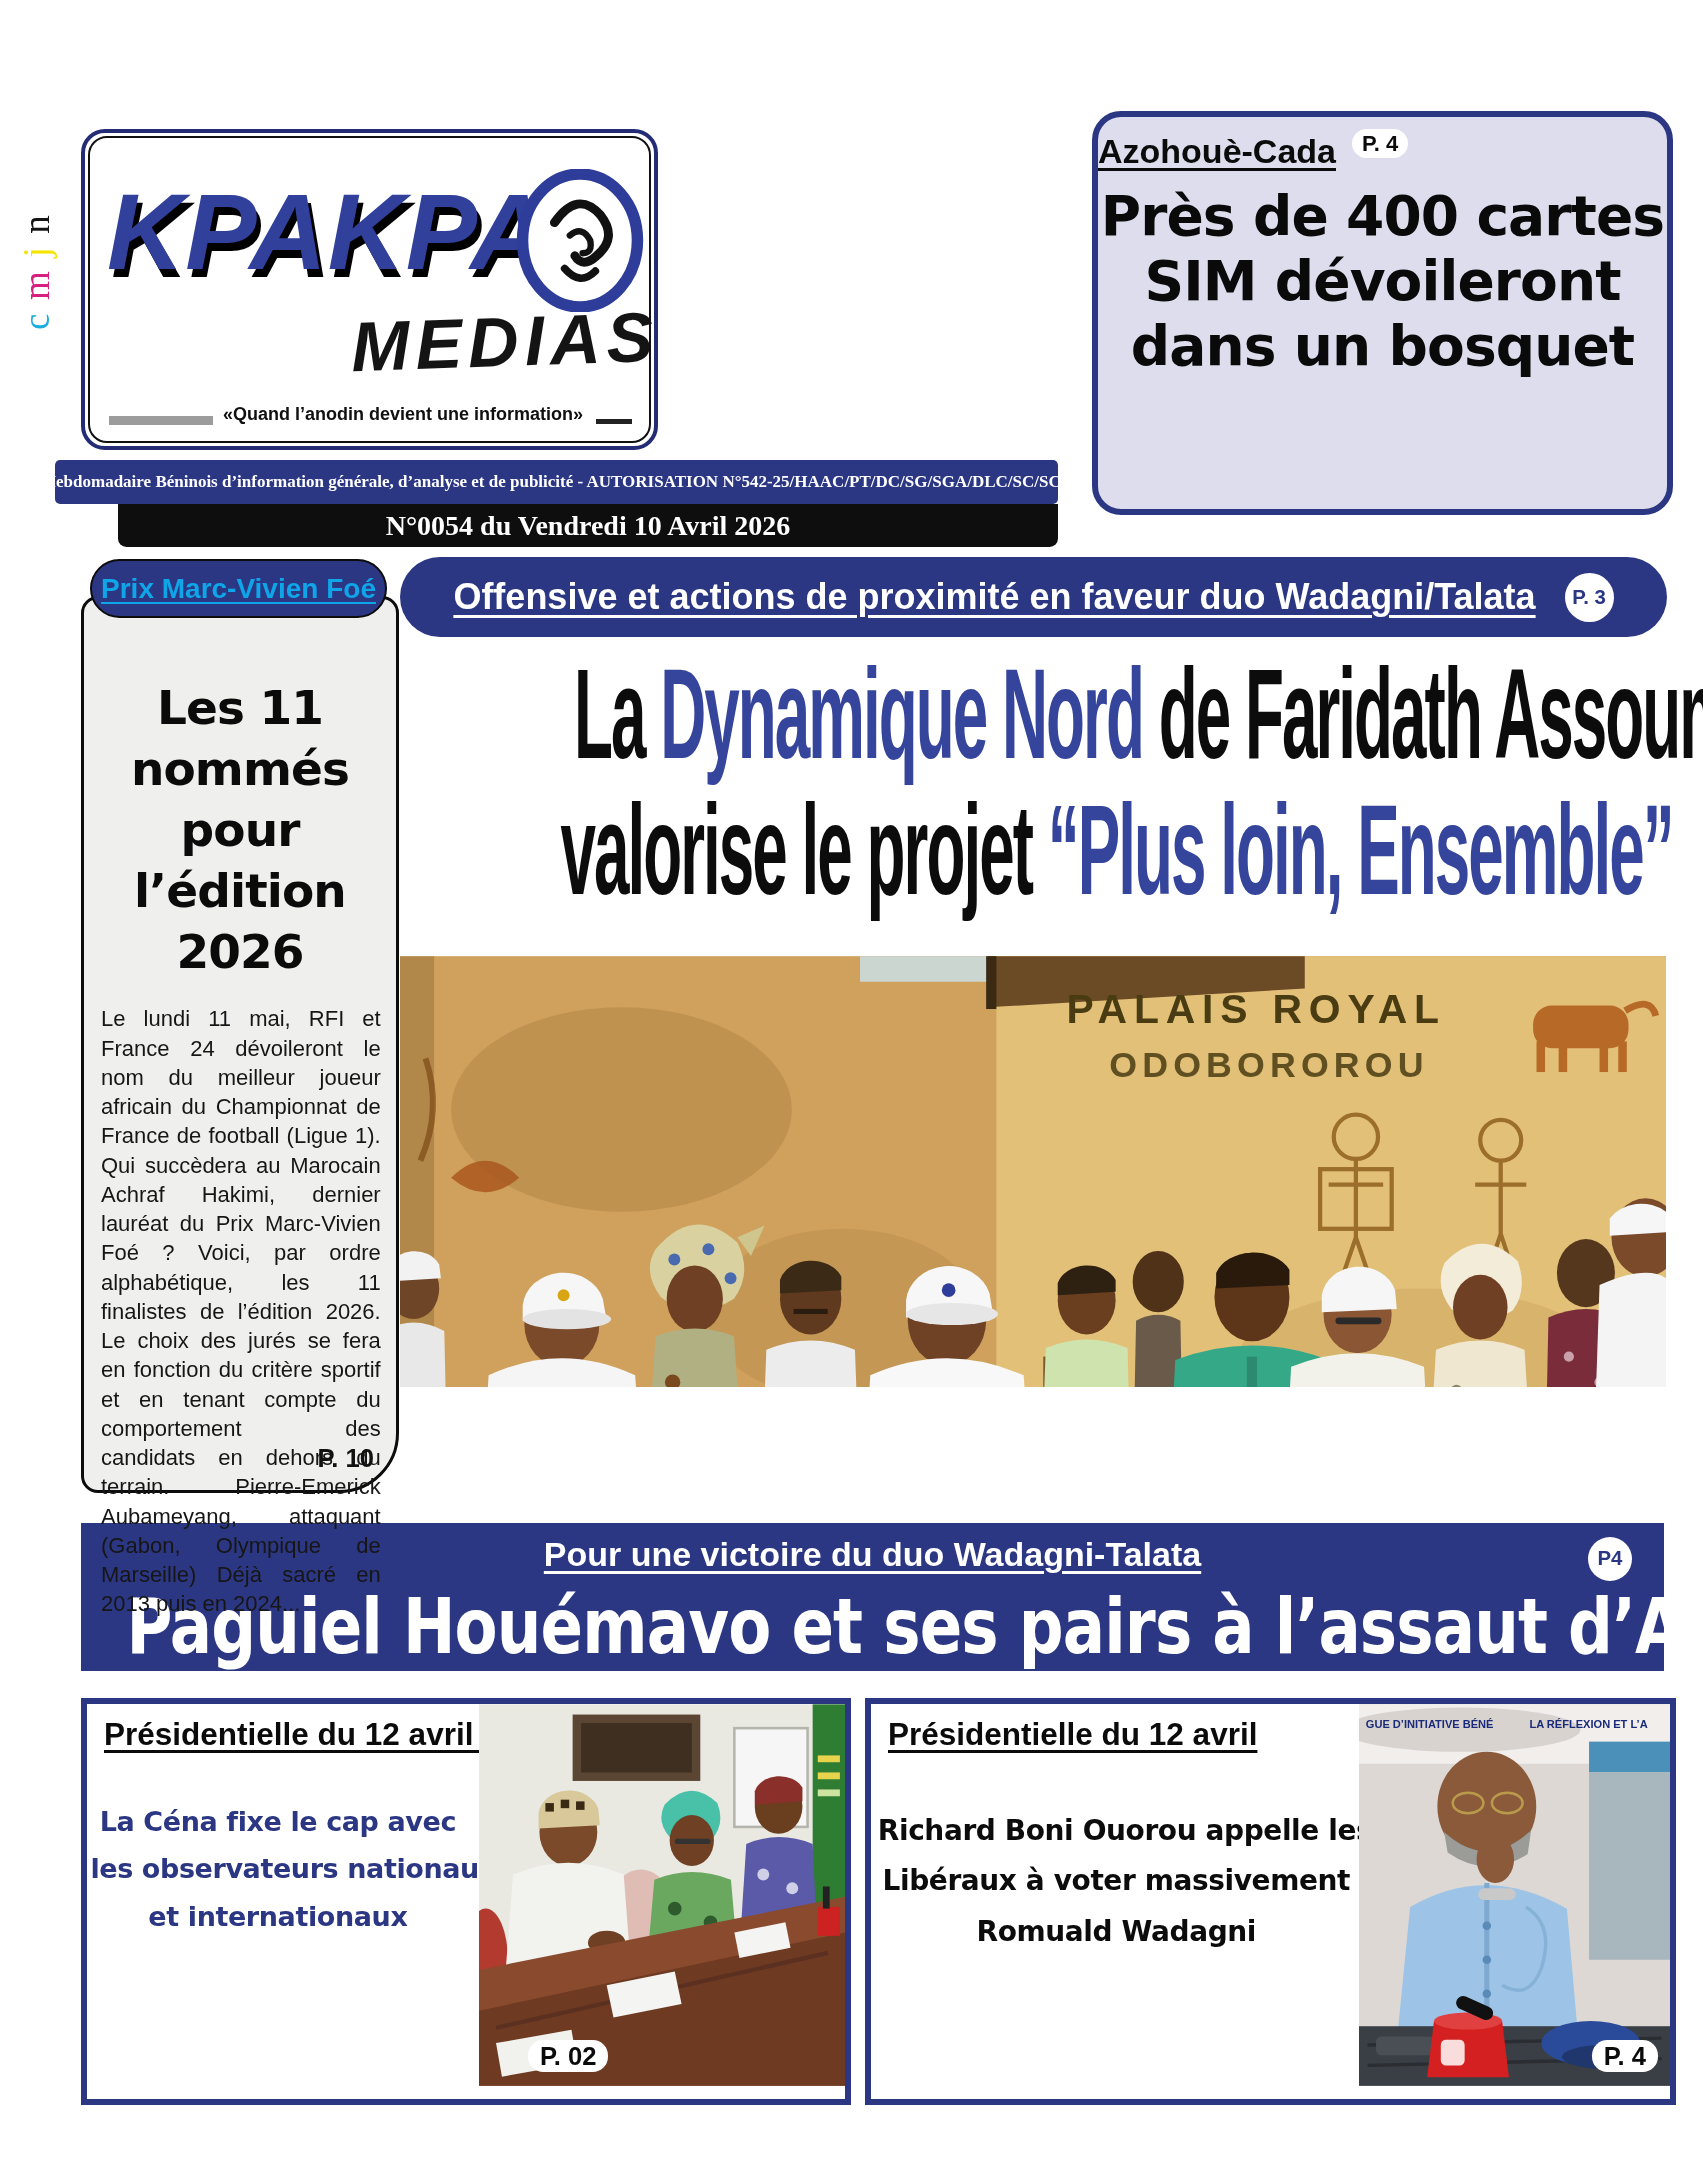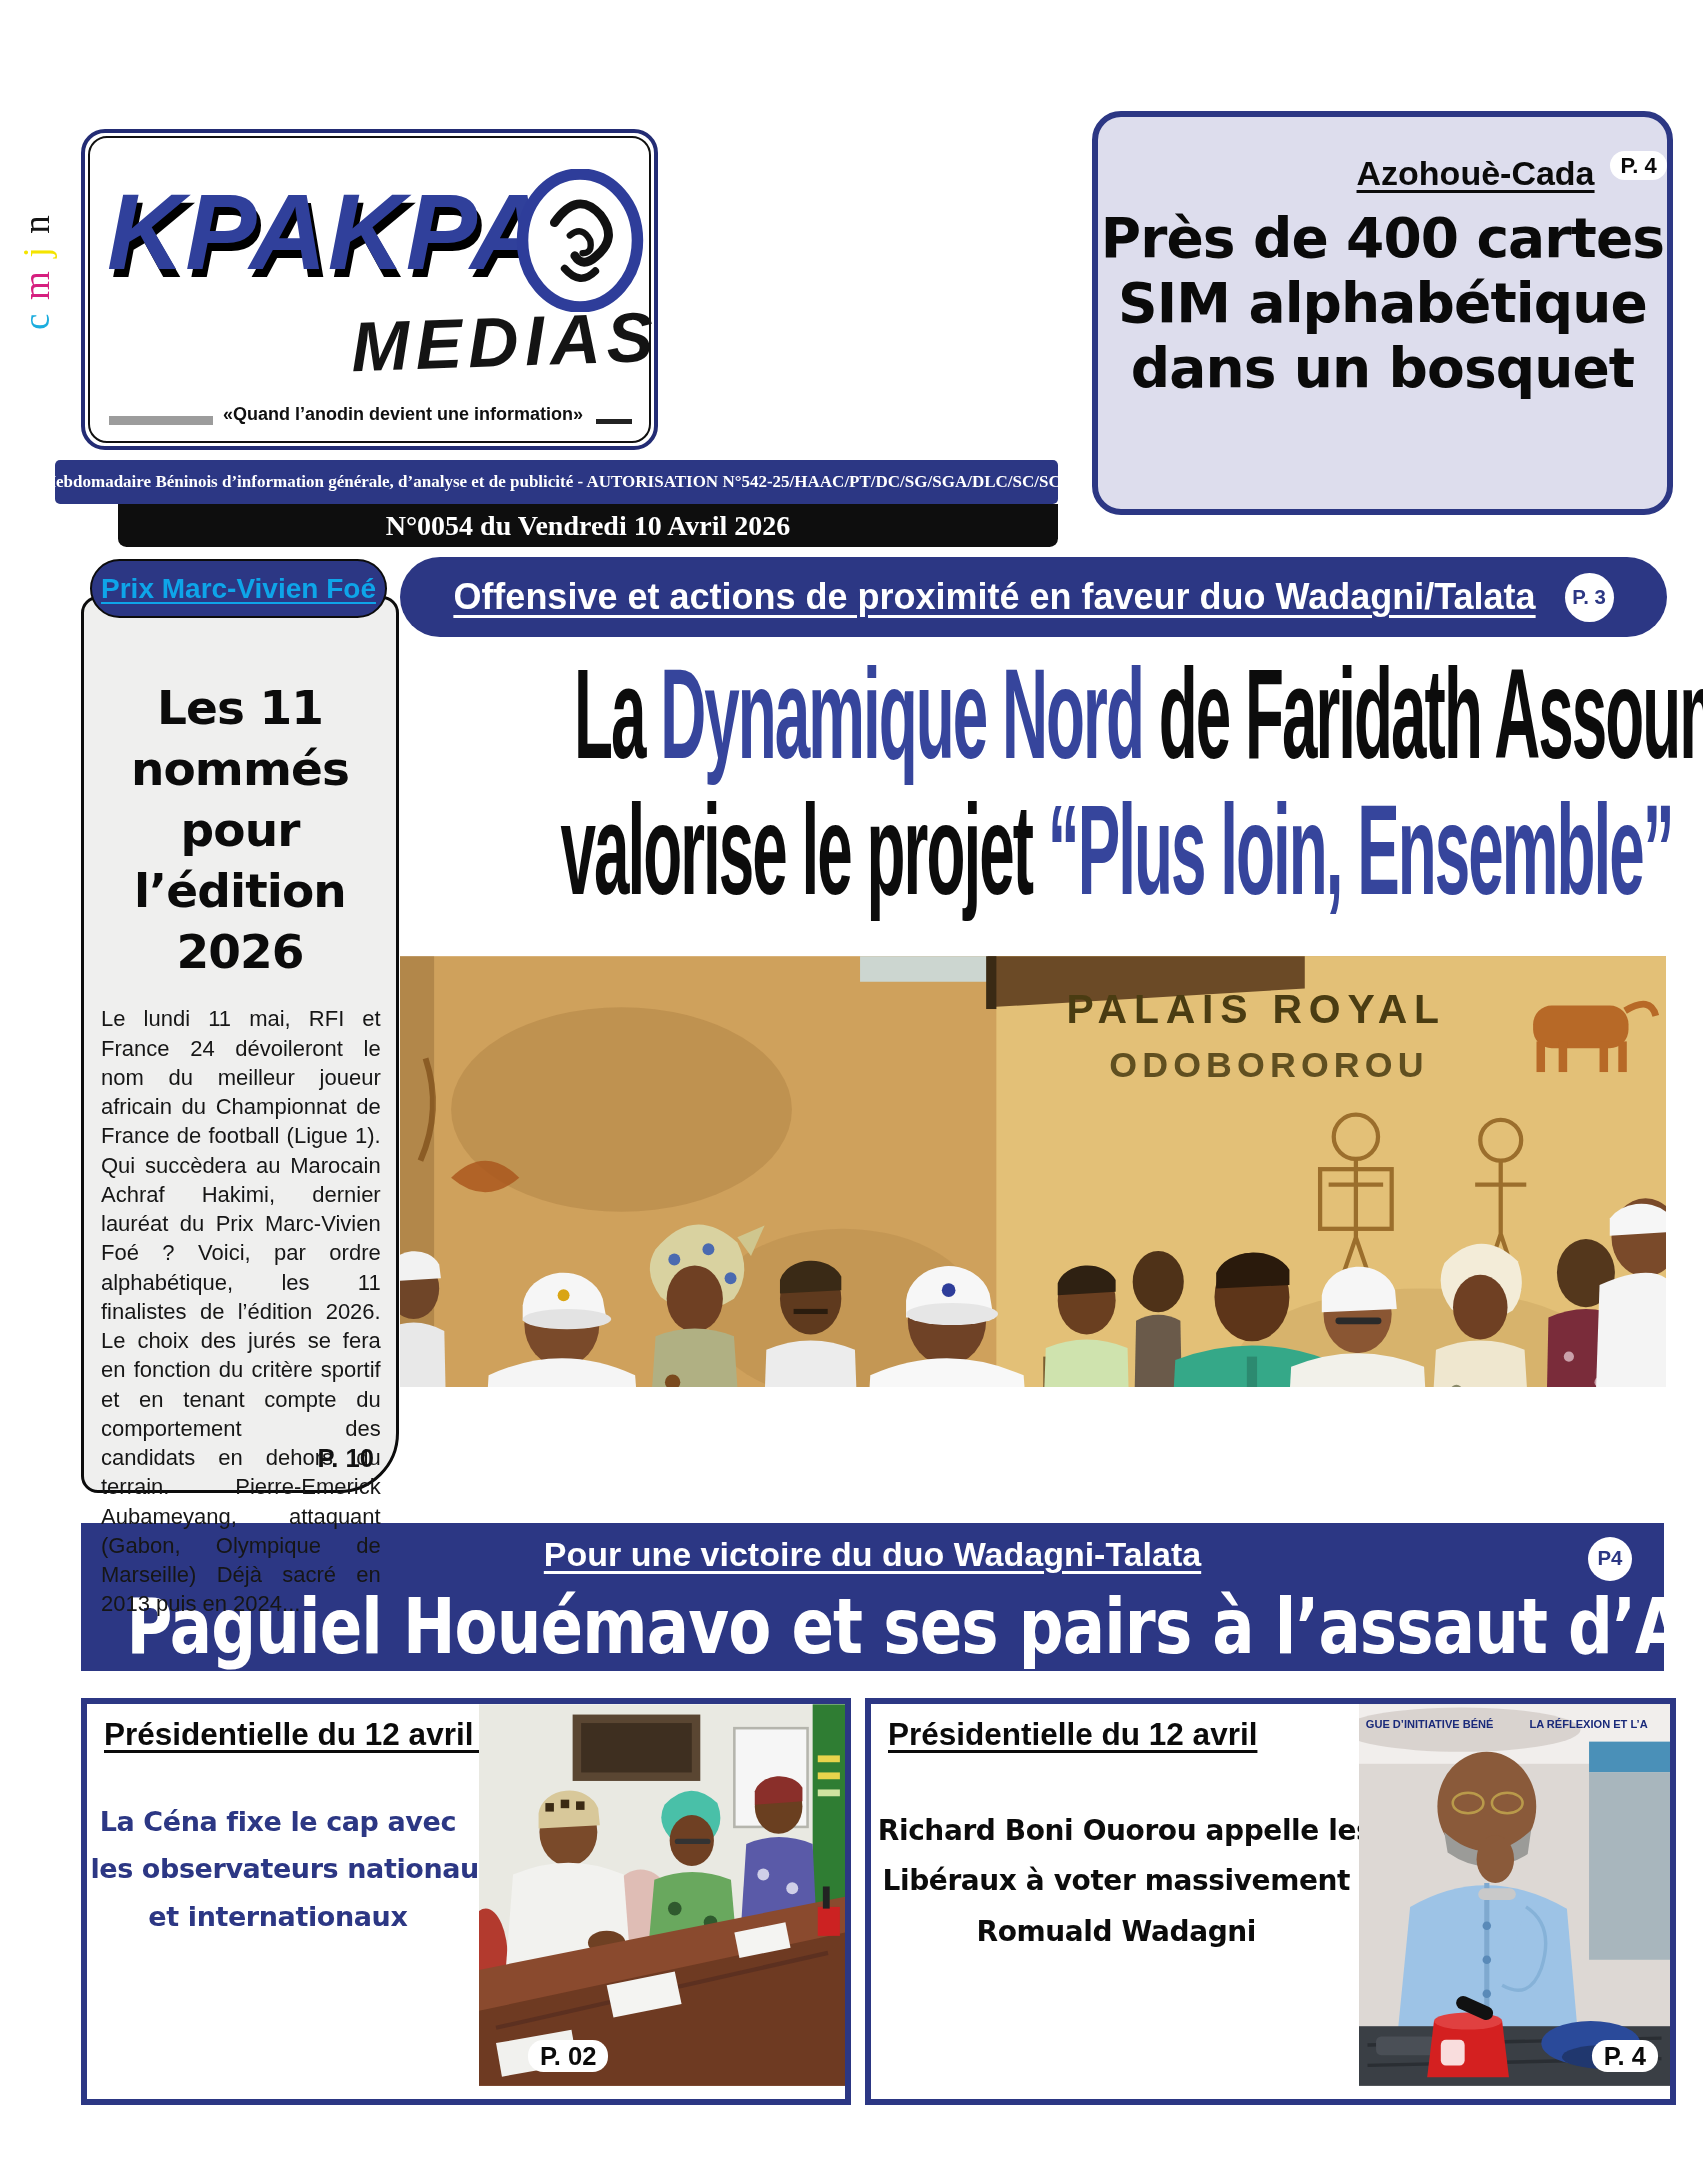--- a/index.html
+++ b/index.html
@@ -26,21 +26,21 @@
   
   .info-bar{left:55px;top:460px;width:1003px;height:44px;background:#2c3784;border-radius:5.1px;
         color:#fff;font-family:"Liberation Serif",serif;font-weight:bold;font-size:17px;
         display:flex;align-items:center;justify-content:center;white-space:nowrap;}
   .date-bar{left:118px;top:504px;width:940px;height:43px;background:#0e0e0e;border-radius:0 0 8.5px 8.5px;
         color:#fff;font-family:"Liberation Serif",serif;font-weight:bold;font-size:28px;
         display:flex;align-items:center;justify-content:center;}
 
   
   .tr-box{left:1092px;top:111px;width:569px;height:392px;background:#dddded;border:6px solid #2c3784;border-radius:29px;}
-  .tr-kicker-row{margin-top:34px;text-align:right;}
+  .tr-kicker-row{margin-top:12px;text-align:left;}
   .tr-kicker{display:inline-block;font-size:34px;font-weight:900;color:#0b0b0b;text-decoration:underline;
         text-underline-offset:5.1px;text-decoration-thickness:3.4px;}
   .pill{display:inline-block;background:#fff;border-radius:17px;padding:1.7px 10.2px;font-weight:900;color:#0b0b0b;}
   .tr-badge{font-size:22px;margin-left:12px;vertical-align:12px;}
   .tr-line{text-align:center;font-size:55px;font-weight:900;color:#0a0a0a;line-height:1.18;letter-spacing:-0.9px;
         font-family:"DejaVu Sans",sans-serif;}
   .tr-lines{margin-top:13.6px;}
 
   
   .left-pill{left:90px;top:559px;width:293px;height:55px;background:#2c3784;border:2.6px solid #0c0c0c;border-radius:31px;
@@ -123,21 +123,21 @@
   <div class="abs info-bar">Hebdomadaire Béninois d’information générale, d’analyse et de publicité - AUTORISATION N°542-25/HAAC/PT/DC/SG/SGA/DLC/SC/SCS</div>
   <div class="abs date-bar">N°0054 du Vendredi 10 Avril 2026</div>
 
   <div class="abs tr-box">
     <div class="tr-kicker-row">
       <span class="tr-kicker">Azohouè-Cada</span>
       <span class="pill tr-badge">P. 4</span>
     </div>
     <div class="tr-lines">
       <div class="tr-line">Près de 400 cartes</div>
-      <div class="tr-line">SIM alphabétique</div>
+      <div class="tr-line">SIM dévoileront</div>
       <div class="tr-line">dans un bosquet</div>
     </div>
   </div>
 
   <div class="abs left-pill">
     <span>Prix Marc-Vivien Foé</span>
   </div>
   <div class="abs left-box">
     <div class="left-headline">
       <div>Les 11 nommés</div>

